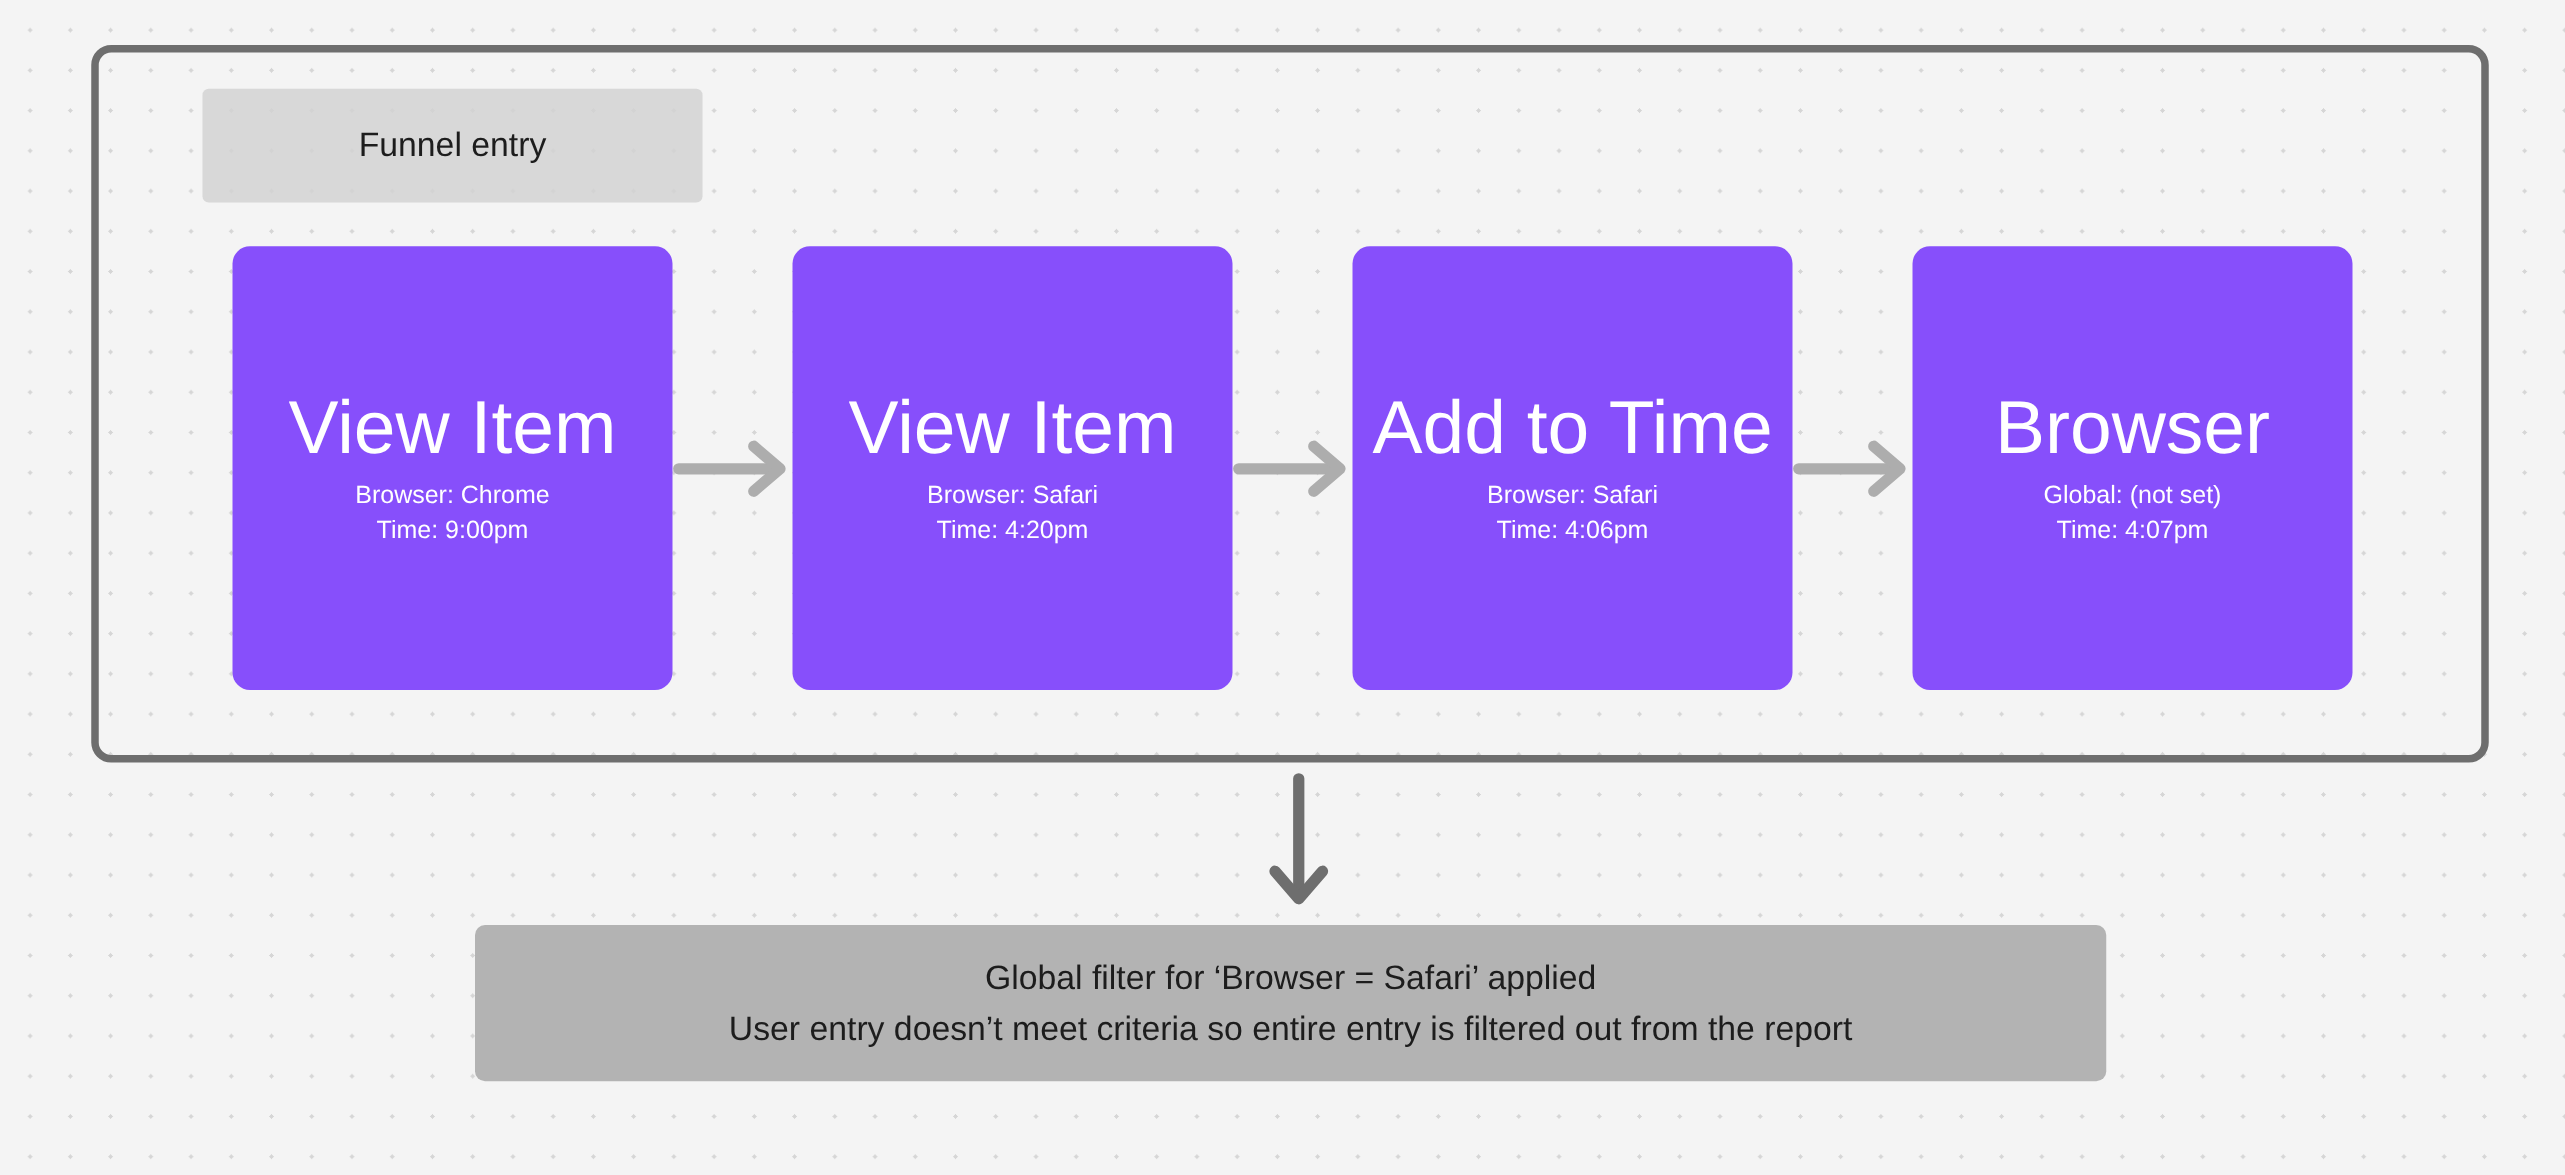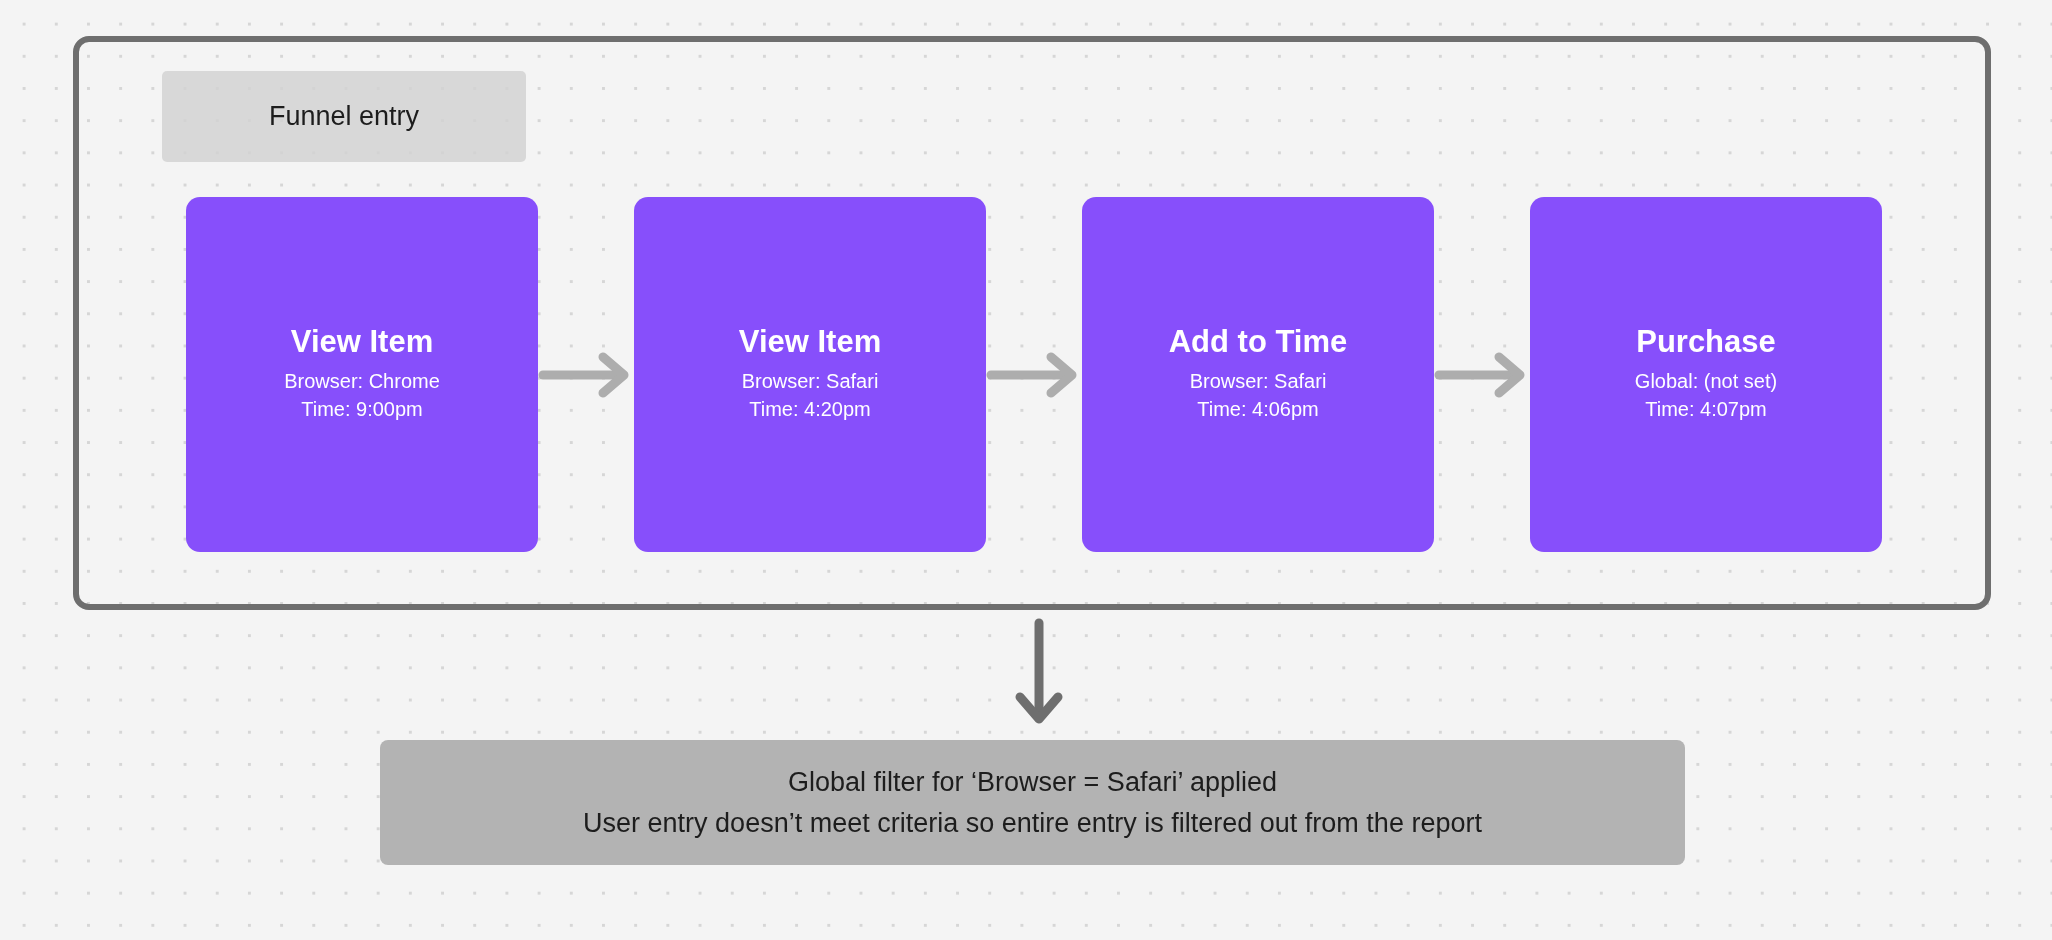--- a/index.html
+++ b/index.html
@@ -33,21 +33,21 @@
     border: 6px solid #6e6e6e;
     border-radius: 16px;
     box-sizing: border-box;
   }
 
   
   .funnel-entry-label {
     position: absolute;
     left: 162px;
     top: 71px;
-    width: 364px;
+    width: 400px;
     height: 91px;
     background: rgba(210,210,210,0.82);
     border-radius: 5px;
     display: flex;
     align-items: center;
     justify-content: center;
     font-size: 27px;
     color: #1d1d1d;
   }
 
@@ -70,23 +70,23 @@
     border-radius: 14px;
     display: flex;
     flex-direction: column;
     align-items: center;
     justify-content: center;
     color: #ffffff;
     flex: 0 0 auto;
   }
 
   .step-title {
-    font-size: 31px;
+    font-size: 60px;
     line-height: 1.05;
-    font-weight: 700;
+    font-weight: 400;
     margin-bottom: 10px;
     white-space: nowrap;
   }
 
   .step-meta {
     font-size: 20px;
     line-height: 1.38;
     font-weight: 400;
     white-space: nowrap;
   }
@@ -184,21 +184,21 @@
     <div class="arrow-right">
       <svg width="96" height="52" viewBox="0 0 96 52" aria-hidden="true">
         <g stroke="#adadad" stroke-width="9" stroke-linecap="round" stroke-linejoin="round" fill="none">
           <line x1="5" y1="26" x2="84" y2="26"></line>
           <polyline points="65,8 86,26 65,44"></polyline>
         </g>
       </svg>
     </div>
 
     <div class="step-card">
-      <div class="step-title">Purchase</div>
+      <div class="step-title">Browser</div>
       <div class="step-meta">Global: (not set)</div>
       <div class="step-meta">Time: 4:07pm</div>
     </div>
 
   </div>
 
   <div class="arrow-down">
     <svg width="52" height="110" viewBox="0 0 52 110" aria-hidden="true">
       <g stroke="#6e6e6e" stroke-width="9" stroke-linecap="round" stroke-linejoin="round" fill="none">
         <line x1="26" y1="5" x2="26" y2="99"></line>

